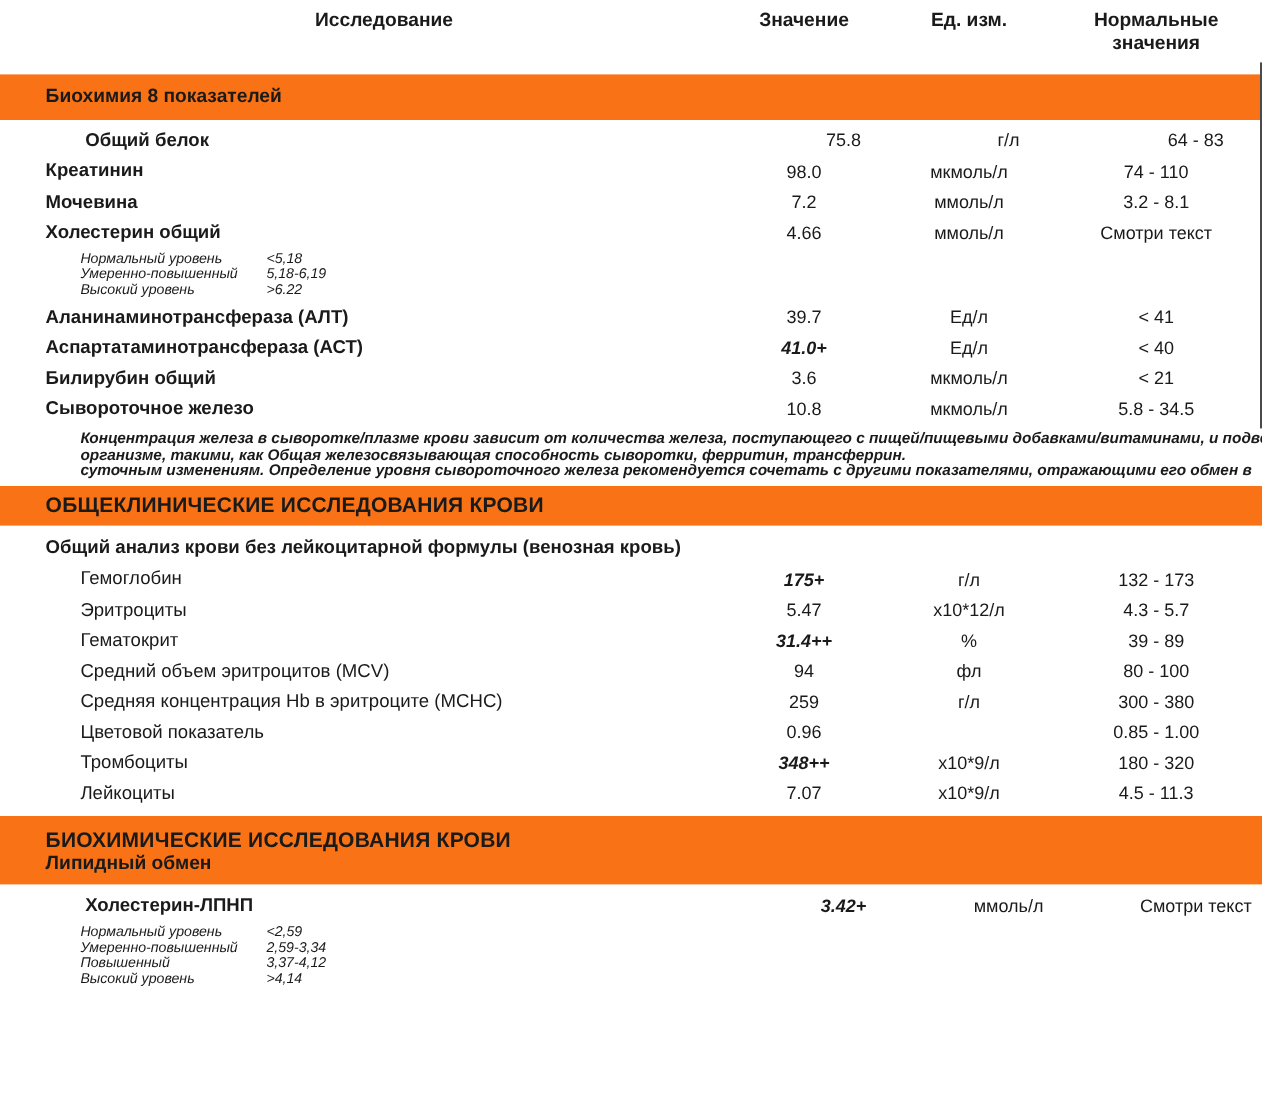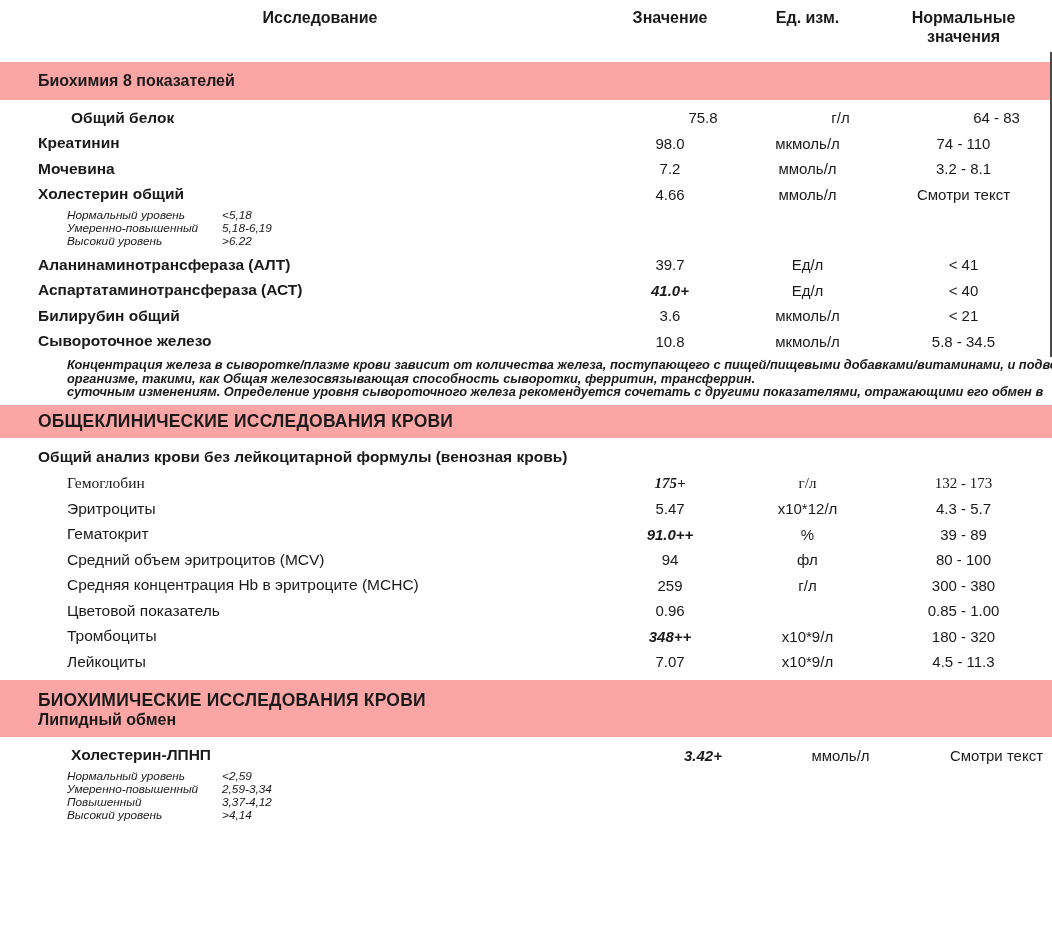--- a/index.html
+++ b/index.html
@@ -9,36 +9,36 @@
     background:#ffffff; color:#1a1a1a;
     font-family:"Liberation Sans", sans-serif;
   }
   
   .table-header { display:grid; grid-template-columns:600px 140px 135px 177px;
     height:62px; padding-top:8px; align-items:start; }
   .th { font-weight:bold; font-size:16px; text-align:center; line-height:19px; }
   .th-test { padding-left:40px; }
   .th-normal span { display:inline-block; width:112px; }
   
-  .band { background:#fca5a5; display:flex; flex-direction:column;
+  .band { background:#f97316; display:flex; flex-direction:column;
     justify-content:center; padding-left:38px; height:38px; }
   .band-label { font-weight:bold; font-size:16px; }
   .band-label.caps { font-size:17.5px; letter-spacing:0.2px; }
   .band.caps-band { margin-top:6px; height:33px; }
   .band.tall { margin-top:5px; height:57px; justify-content:space-between; padding:10px 0 8px 38px; }
   .band-sublabel { font-weight:bold; font-size:16px; }
   
   .subsection { margin-top:9px; height:20px; line-height:20px;
     font-weight:bold; font-size:15.5px; padding-left:38px; }
   
   .row { display:grid; grid-template-columns:600px 140px 135px 177px;
     height:25.5px; align-items:center; }
   .band + .row { margin-top:5px;margin-left:33px; }
   .levels + .row { margin-top:4px; }
-  .subsection + .row { margin-top:4px;font-family:Liberation Serif, serif; }
+  .subsection + .row { margin-top:4px; }
   .band.tall + .row { margin-top:6px; }
   .row .name { font-size:15.5px; padding-left:38px; white-space:nowrap; }
   .row .name.b { font-weight:bold; }
   .row.indent .name { padding-left:67px; }
   .row .val, .row .units, .row .normal { font-size:15px; text-align:center; white-space:nowrap; }
   .row .val.em { font-weight:bold; font-style:italic; }
   
   .levels { margin:2px 0 4px 67px; font-style:italic; font-size:11.8px; line-height:13px; }
   .level-line { display:grid; grid-template-columns:155px auto; }
   
@@ -141,21 +141,21 @@
     <div class="normal">132 - 173</div>
   </div>
       <div class="row indent">
     <div class="name">Эритроциты</div>
     <div class="val">5.47</div>
     <div class="units">х10*12/л</div>
     <div class="normal">4.3 - 5.7</div>
   </div>
       <div class="row indent">
     <div class="name">Гематокрит</div>
-    <div class="val em">91.0++</div>
+    <div class="val em">31.4++</div>
     <div class="units">%</div>
     <div class="normal">39 - 89</div>
   </div>
       <div class="row indent">
     <div class="name">Средний объем эритроцитов (MCV)</div>
     <div class="val">94</div>
     <div class="units">фл</div>
     <div class="normal">80 - 100</div>
   </div>
       <div class="row indent">

